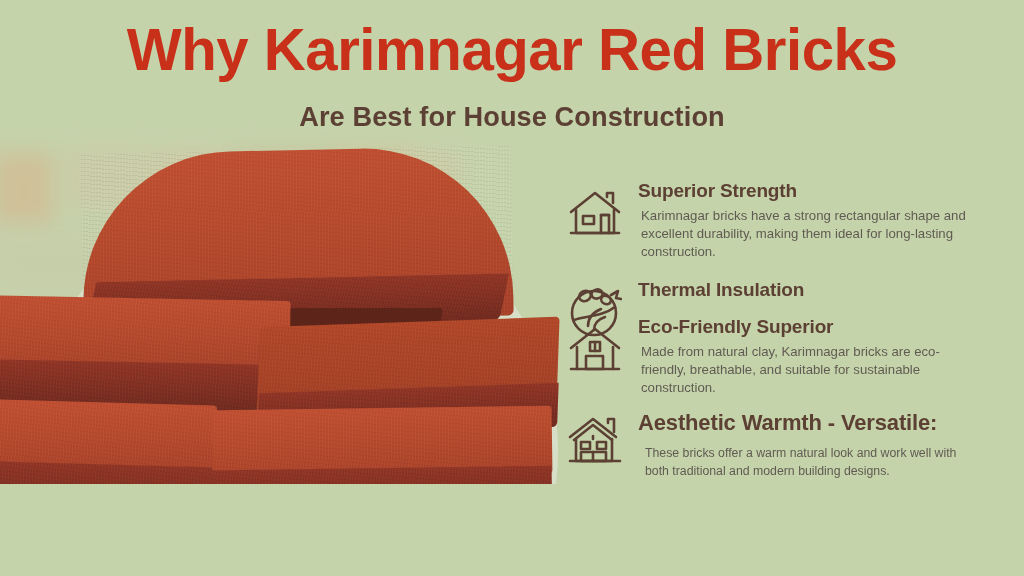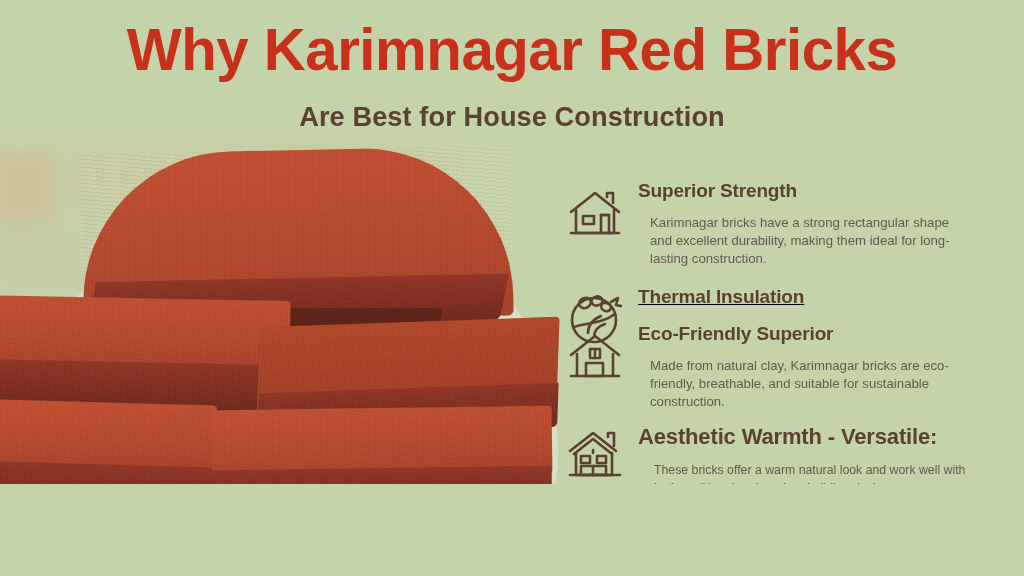--- a/index.html
+++ b/index.html
@@ -67,27 +67,27 @@
     position:absolute;left:0;top:4px;width:58px;height:58px;
     display:flex;align-items:center;justify-content:center;
   }
   .feature h3{
     margin:0 0 5px 0;
     font-family:"Liberation Sans",sans-serif;
     font-weight:700;font-size:19px;letter-spacing:-.15px;
     color:#5c4033;
   }
   .feature p{
-    margin:12px;
+    margin:3px;
     font-family:"Liberation Sans",sans-serif;
     font-size:13.2px;line-height:1.38;
     color:#605b52;
   }
   .f1{margin-bottom:17px;}
-  .f2{margin-bottom:15px;text-decoration:underline;}
+  .f2{margin-bottom:15px;}
   .f3{margin-bottom:13px;}
   .f4 .ico{top:2px;}
   .f4 h3{font-size:22px;margin-bottom:9px;}
   .f4 p{font-size:12.3px;line-height:1.42;padding-left:4px;}
 </style>
 </head>
 <body>
 
 <div id="stage">
 

